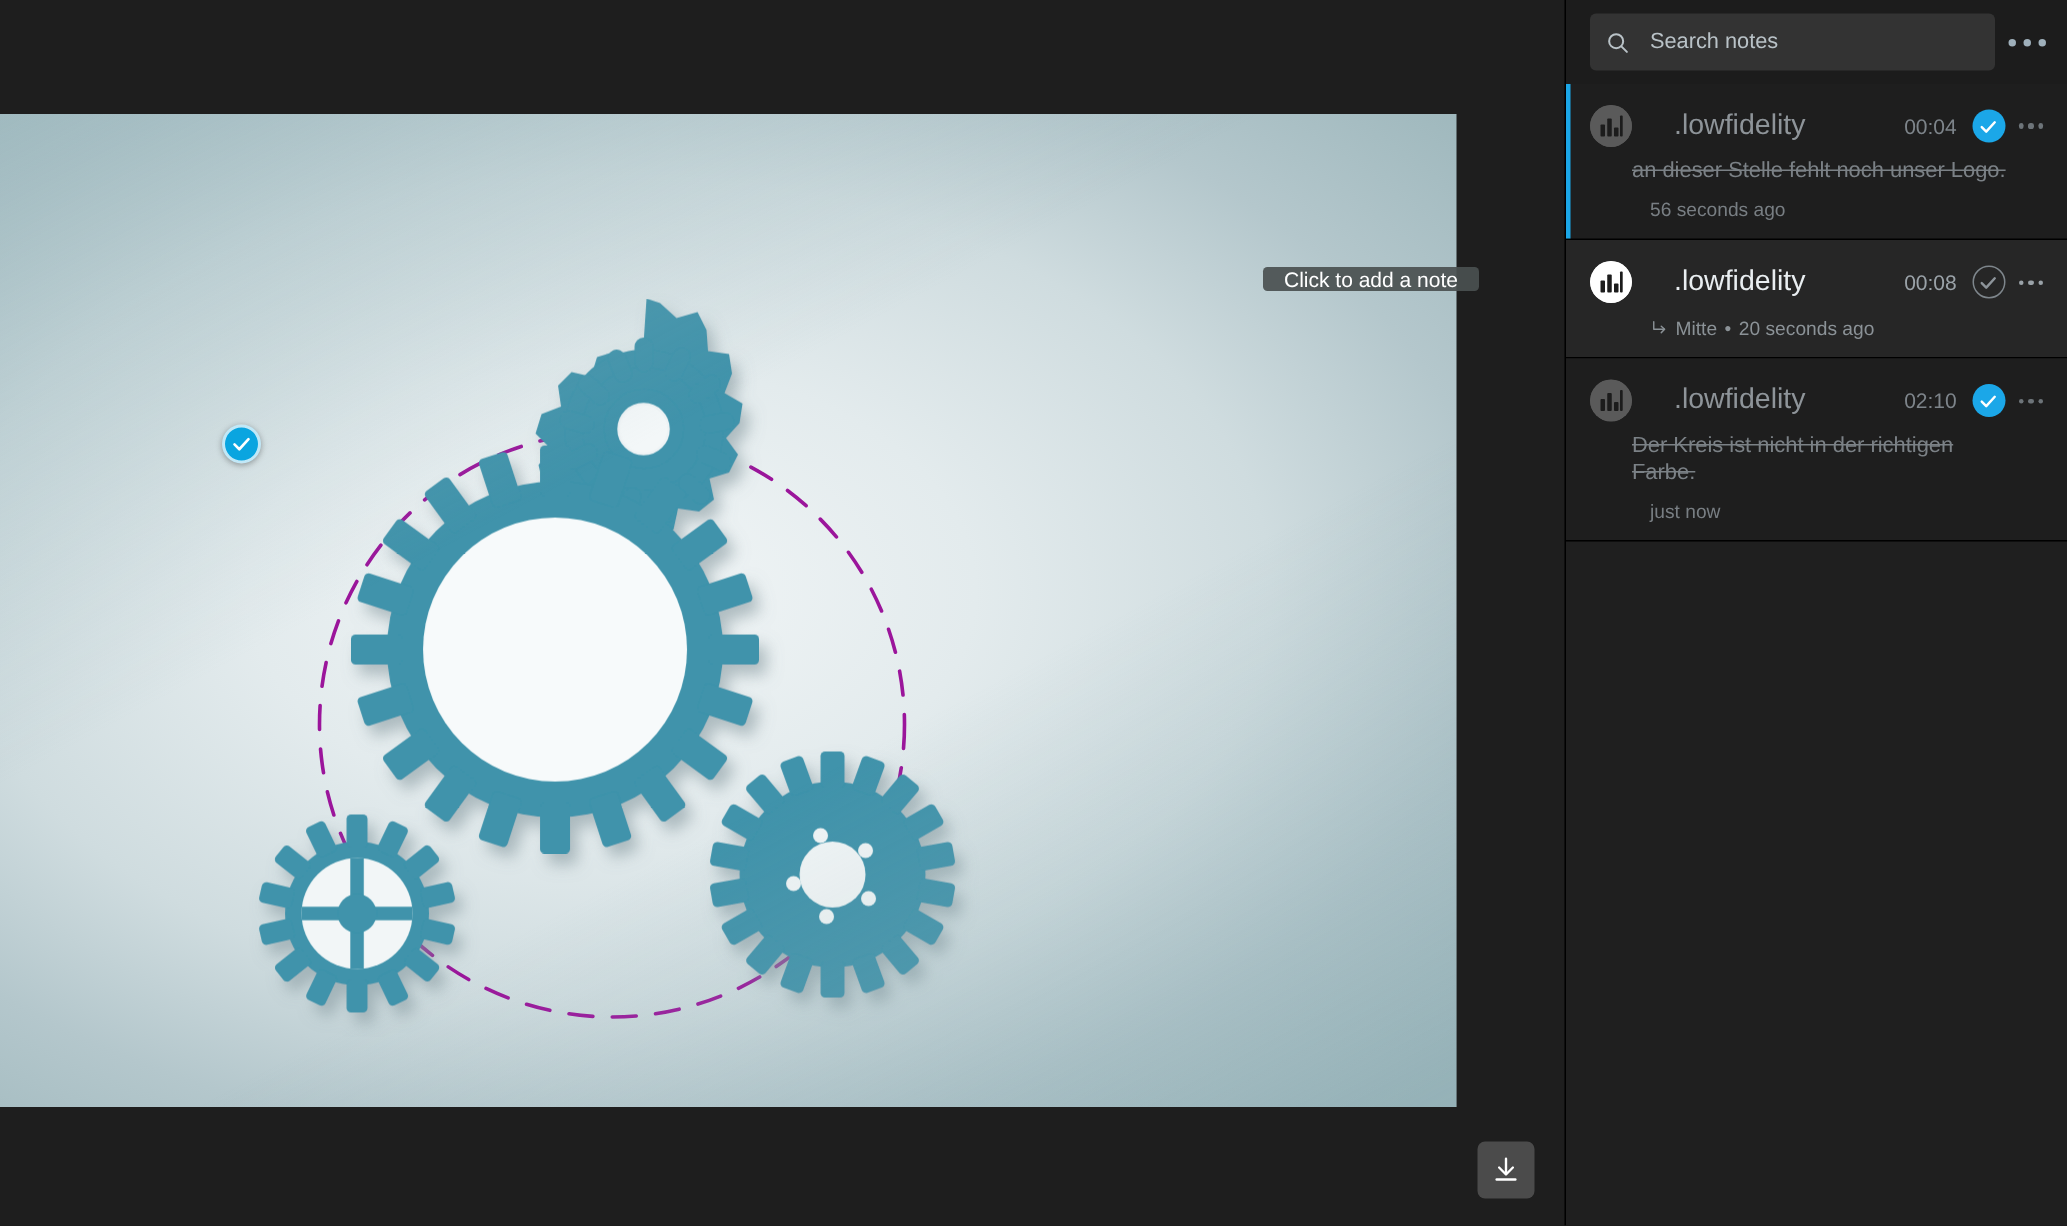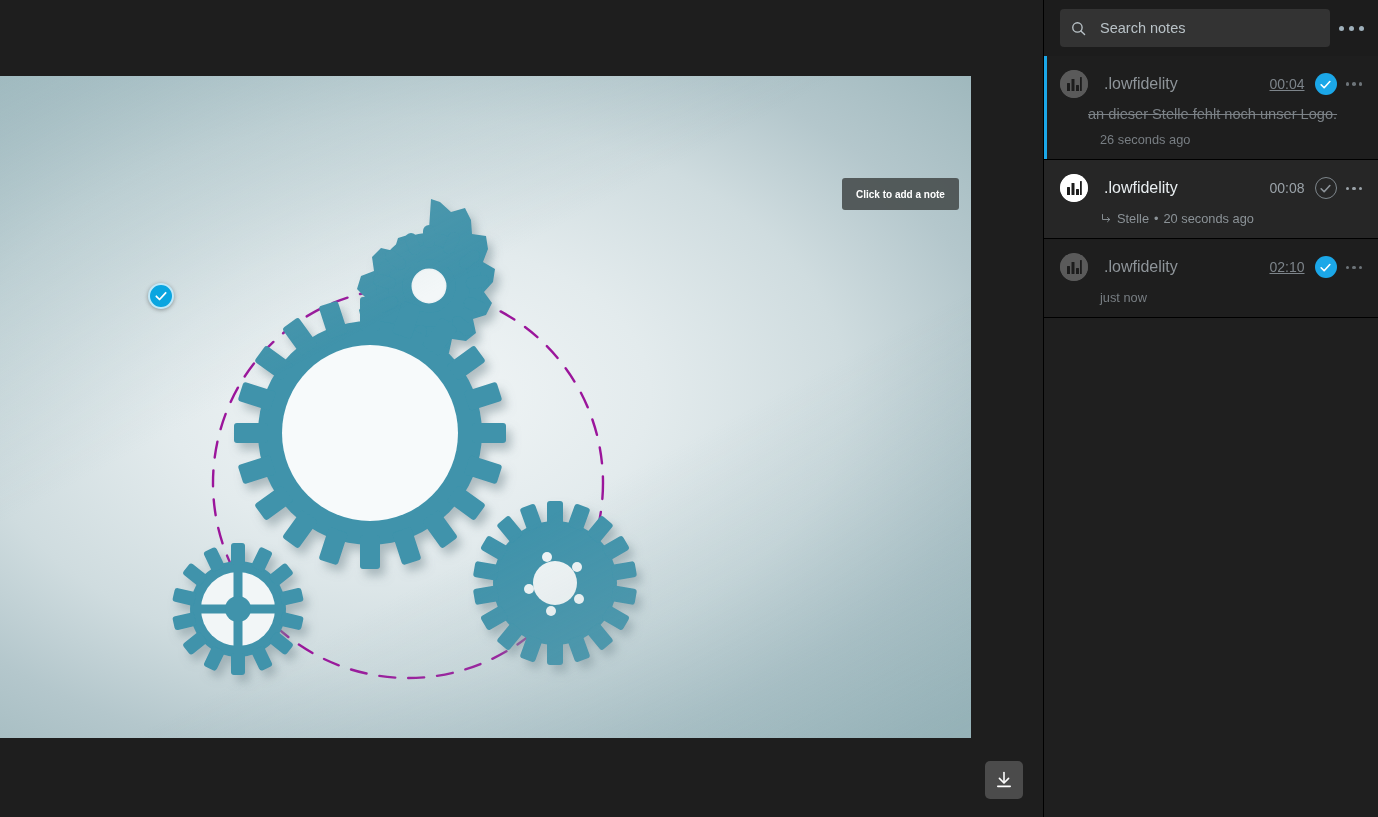--- a/index.html
+++ b/index.html
@@ -55,28 +55,28 @@
     cursor: pointer;
     z-index: 6;
   }
   .pin svg { width: 14px; height: 14px; display:block; }
   #pin-1 { left: 148px; top: 283px; }
 
   
   .tooltip {
     position: absolute;
     left: 842px; top: 178px;
-    height: 32px;
+    height: 16px;
     padding: 0 14px;
     display: flex; align-items: center;
     background: rgba(74,80,80,0.92);
     border-radius: 3px;
     color: #ffffff;
-    font-size: 10px;
-    font-weight: bold;
+    font-size: 14px;
+    font-weight: normal;
     white-space: nowrap;
     z-index: 7;
   }
 
   
   .download-btn {
     position: absolute;
     left: 985px; top: 761px;
     width: 38px; height: 38px;
     background: #4b4b4b;
@@ -160,33 +160,33 @@
     width: 28px; height: 28px;
     border-radius: 50%;
     background: #e8e8e8;
     flex: 0 0 28px;
     display: flex; align-items: center; justify-content: center;
     overflow: hidden;
   }
   .note.dim .avatar { background: #5a5a5a; }
   .avatar svg { width: 28px; height: 28px; display:block; }
   .note-author {
-    margin-left: 16px;
-    font-size: 16px;
+    margin-left: 28px;
+    font-size: 19px;
     color: #e9eef1;
     font-weight: normal;
     flex: 1 1 auto;
   }
   .note.dim .note-author { color: #8e9499; }
   .note-time {
     font-size: 14px;
     color: #9aa2a8;
     margin-right: 10px;
   }
-  .note.dim .note-time { color: #7d848a; text-decoration: underline; }
+  .note.dim .note-time { color: #7d848a; }
   .check {
     width: 22px; height: 22px;
     border-radius: 50%;
     display: flex; align-items: center; justify-content: center;
     flex: 0 0 22px;
     cursor: pointer;
   }
   .check.filled { background: #1ba7e8; }
   .check.filled svg path { stroke: #ffffff; }
   .check.outline { background: transparent; border: 1.5px solid #7e868c; }
@@ -421,21 +421,21 @@
             </svg>
           </span>
           <span class="note-dots">
             <i></i>
               <i></i>
               <i></i>
           </span>
         </div>
         <div class="note-body struck">an dieser Stelle fehlt noch unser Logo.</div>
         <div class="note-meta">
-          <span>26 seconds ago</span>
+          <span>56 seconds ago</span>
         </div>
       </div>
 
       <div class="note hover">
         <div class="note-top">
           <span class="avatar">
             <svg viewBox="0 0 28 28">
               <circle cx="14" cy="14" r="14" fill="#ffffff"></circle>
               <g fill="#1c1c1c">
                 <rect x="7" y="13" width="3" height="8" rx="0.6"></rect>
@@ -456,21 +456,21 @@
             <i></i>
               <i></i>
               <i></i>
           </span>
         </div>
         <div class="note-meta">
           <svg class="reply-icon" viewBox="0 0 24 24" fill="none">
             <path d="M5 3 V13 H19" stroke="#8b9297" stroke-width="1.9" stroke-linecap="round" stroke-linejoin="round"></path>
             <path d="M15 9 L19.5 13 L15 17.5" stroke="#8b9297" stroke-width="1.9" stroke-linecap="round" stroke-linejoin="round"></path>
           </svg>
-          <span class="reply-link">Stelle</span>
+          <span class="reply-link">Mitte</span>
           <span class="sep">•</span>
           <span>20 seconds ago</span>
         </div>
       </div>
 
       <div class="note dim">
         <div class="note-top">
           <span class="avatar">
             <svg viewBox="0 0 28 28">
               <circle cx="14" cy="14" r="14" fill="#5a5a5a"></circle>
@@ -488,20 +488,21 @@
             <svg viewBox="0 0 24 24" fill="none">
               <path d="M4 12.5 L9.5 18 L20 6.5" stroke-width="3" stroke-linecap="round" stroke-linejoin="round"></path>
             </svg>
           </span>
           <span class="note-dots">
             <i></i>
               <i></i>
               <i></i>
           </span>
         </div>
+        <div class="note-body struck">Der Kreis ist nicht in der richtigen Farbe.</div>
         <div class="note-meta">
           <span>just now</span>
         </div>
       </div>
 
       <div class="notes-empty"></div>
     </div>
   </div>
 </div>
 

